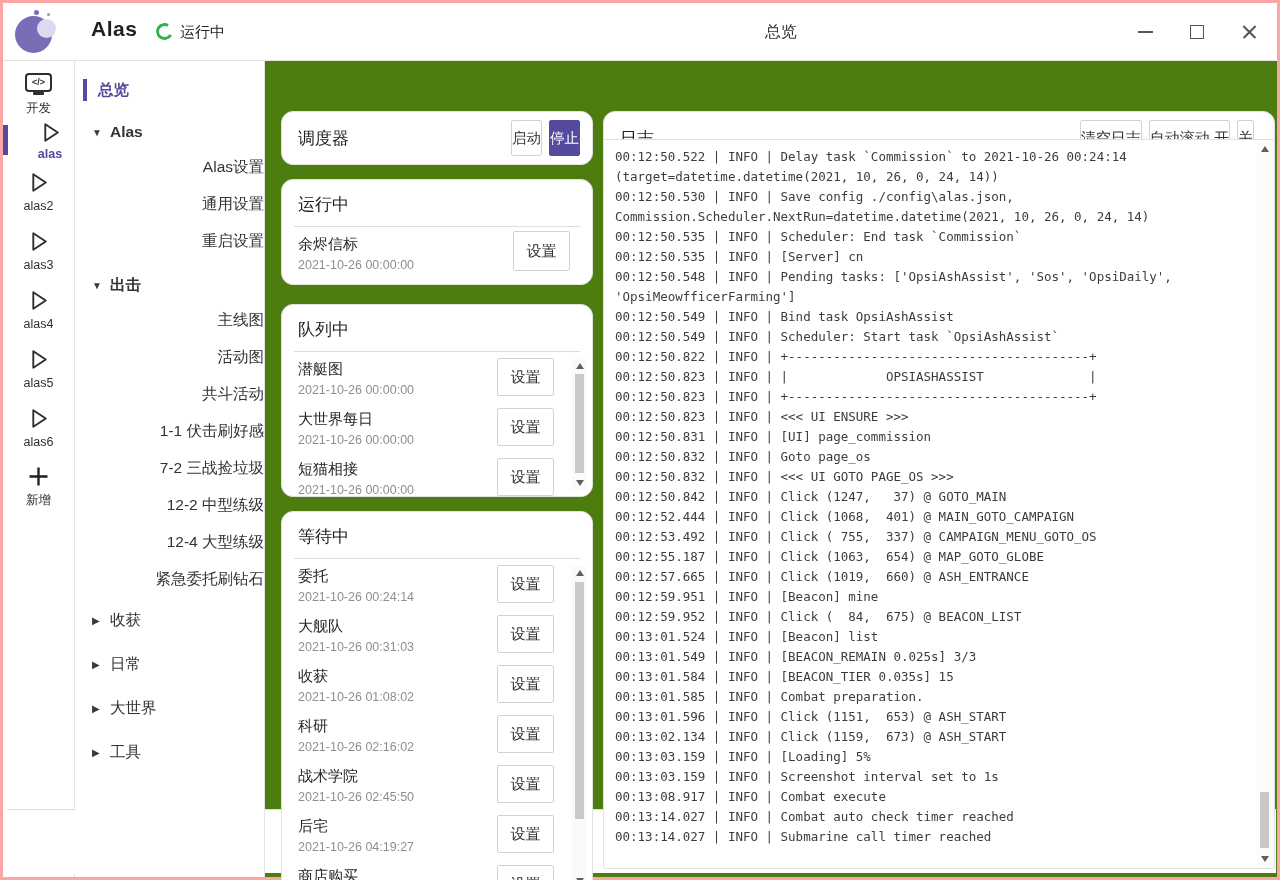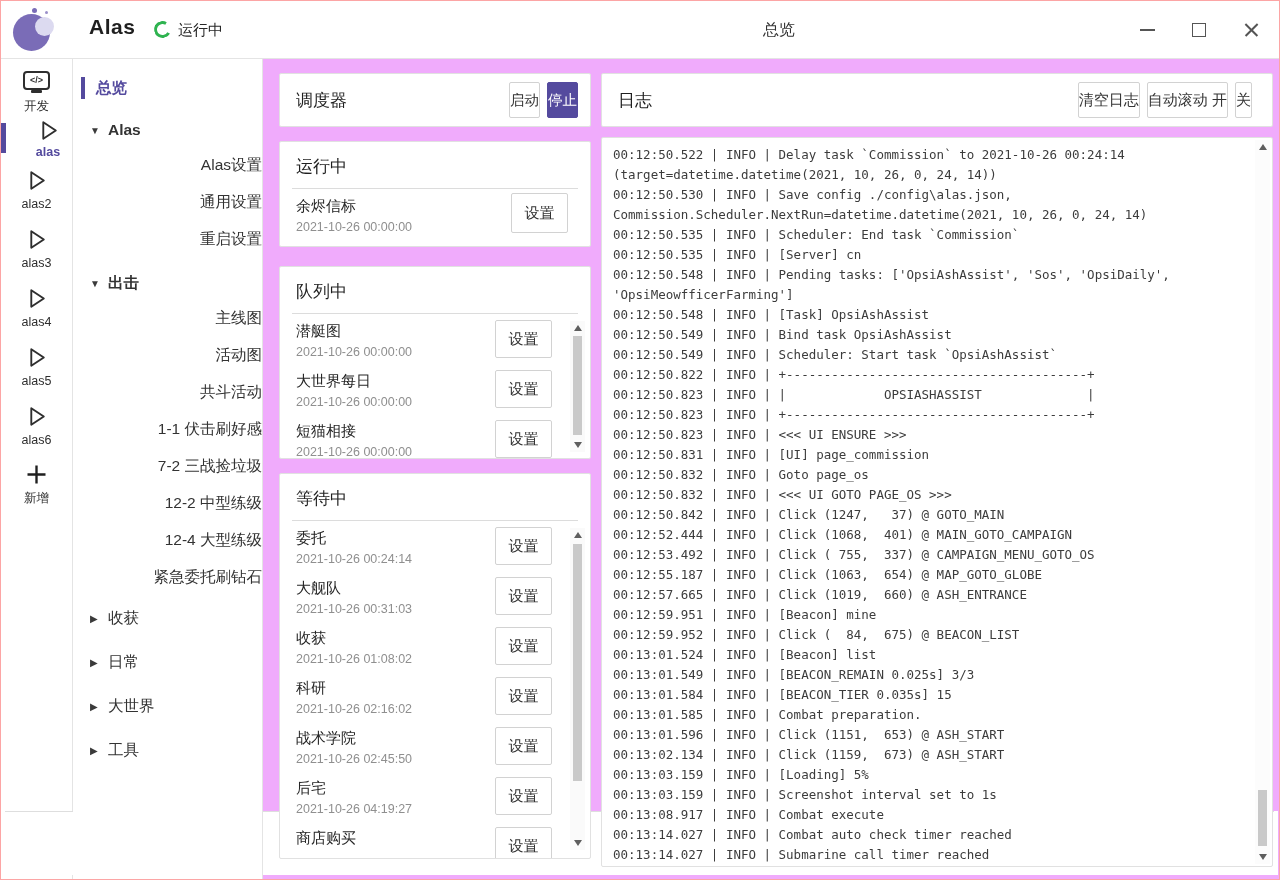--- a/index.html
+++ b/index.html
@@ -1,19 +1,19 @@
 <!DOCTYPE html>
 <html style="--accent: #544a9e; --green: #2fb350;"><head>
 <meta charset="utf-8">
 <style>
   :root{ --accent:#544a9e; --green:#2fb350; }
   *{box-sizing:border-box;margin:0;padding:0;}
   html,body{width:1280px;height:880px;overflow:hidden;}
   body{font-family:"Liberation Sans","DejaVu Sans",sans-serif;background:#fff;color:#2b2b2b;position:relative;}
-  .window{position:absolute;inset:0;border:1px solid #fca5a5;background:#f0abfc;}
+  .window{position:absolute;inset:0;border:3px solid #fca5a5;background:#4d7c0f;}
 
   
   .topbar{position:absolute;left:0;top:0;right:0;height:58px;background:#fff;border-bottom:1px solid #e4e4e4;}
   .logo{position:absolute;left:11px;top:7px;width:44px;height:44px;}
   .logo .blob{position:absolute;left:1px;top:6px;width:37px;height:37px;border-radius:50%;background:#7a6cb7;}
   .logo .blob2{position:absolute;right:2px;top:9px;width:19px;height:19px;border-radius:50%;background:#dcdaf0;}
   .logo .dot1{position:absolute;left:20px;top:0;width:5px;height:5px;border-radius:50%;background:#7a6cb7;}
   .logo .dot2{position:absolute;right:8px;top:3px;width:3px;height:3px;border-radius:50%;background:#9a8fc9;}
   .appname{position:absolute;left:88px;top:14px;font-size:21px;font-weight:700;color:#1f1f1f;letter-spacing:.5px;}
   .spinner{position:absolute;left:153px;top:20px;width:17px;height:17px;border-radius:50%;border:3px solid var(--green);border-right-color:transparent;transform:rotate(-15deg);}
@@ -52,21 +52,21 @@
   .mi{display:flex;align-items:center;height:37px;font-size:15.5px;color:#333;position:relative;cursor:default;}
   .arrow{width:18px;font-size:10px;color:#3a3a3a;flex:0 0 18px;}
   .m-group{padding-left:17px;font-weight:700;height:34px;}
   .m-group.m-open{margin-top:8px;}
   .m-group.m-closed{height:44px;font-weight:400;}
   .m-child{padding-left:38px;justify-content:flex-end;}
   .m-active{padding-left:23px;height:34px;margin-bottom:4px;font-weight:700;color:var(--accent);}
   .m-active::before{content:"";position:absolute;left:8px;top:6px;bottom:6px;width:3.5px;background:var(--accent);}
 
   
-  .card{position:absolute;background:#fff;border:1px solid #e1e1e1;border-radius:2px;}
+  .card{position:absolute;background:#fff;border:1px solid #e1e1e1;border-radius:12px;margin-top:36px;}
   .card-title{font-size:17px;color:#1f1f1f;}
   #card-scheduler{left:278px;top:72px;width:312px;height:54px;display:flex;align-items:center;padding:0 12px 0 16px;}
   #card-scheduler .card-title{flex:1;}
   .btnrow{display:flex;gap:7px;}
   .btn{display:flex;align-items:center;justify-content:center;height:36px;padding:0 0;background:#fff;border:1px solid #d2d2d2;border-radius:2px;font-size:14.5px;color:#333;font-family:inherit;cursor:default;}
   .btn-primary{background:var(--accent);border-color:var(--accent);color:#fff;}
 
   .tasks{padding:0;}
   #card-running{left:278px;top:140px;width:312px;height:106px;}
   #card-queue{left:278px;top:265px;width:312px;height:193px;overflow:hidden;}
@@ -452,21 +452,20 @@
         <div class="log-line">Commission.Scheduler.NextRun=datetime.datetime(2021, 10, 26, 0, 24, 14)</div>
 
         <div class="log-line">00:12:50.535 | INFO | Scheduler: End task `Commission`</div>
 
         <div class="log-line">00:12:50.535 | INFO | [Server] cn</div>
 
         <div class="log-line">00:12:50.548 | INFO | Pending tasks: ['OpsiAshAssist', 'Sos', 'OpsiDaily',</div>
 
         <div class="log-line">'OpsiMeowfficerFarming']</div>
 
-        <div class="log-line">00:12:50.548 | INFO | [Task] OpsiAshAssist</div>
 
         <div class="log-line">00:12:50.549 | INFO | Bind task OpsiAshAssist</div>
 
         <div class="log-line">00:12:50.549 | INFO | Scheduler: Start task `OpsiAshAssist`</div>
 
         <div class="log-line">00:12:50.822 | INFO | +----------------------------------------+</div>
 
         <div class="log-line">00:12:50.823 | INFO | |             OPSIASHASSIST              |</div>
 
         <div class="log-line">00:12:50.823 | INFO | +----------------------------------------+</div>

